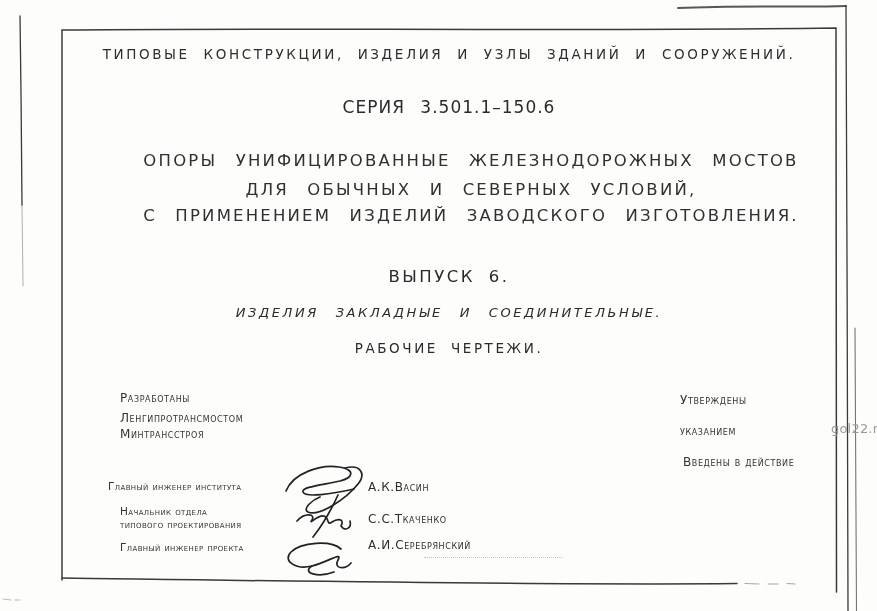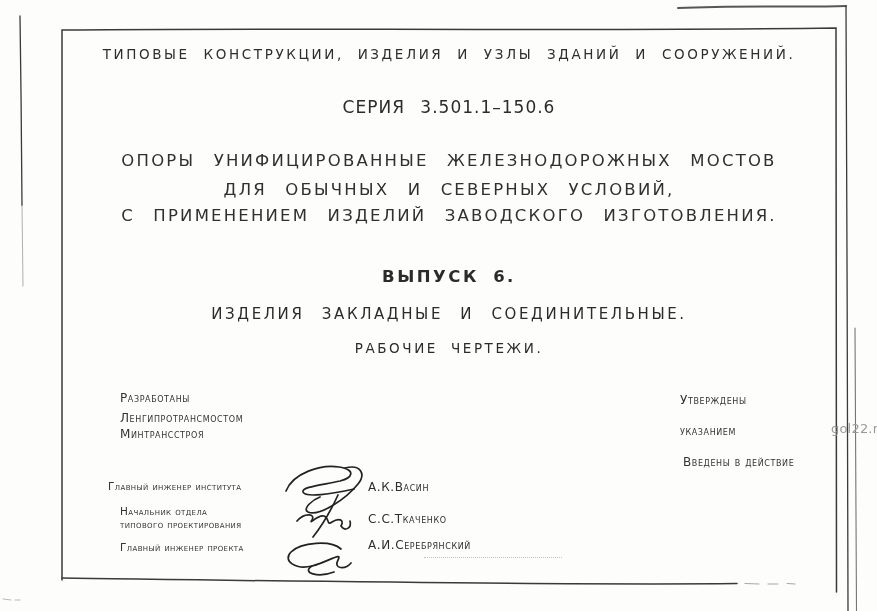--- a/index.html
+++ b/index.html
@@ -7,23 +7,23 @@
     width:877px;height:611px;position:relative;overflow:hidden;
     background:#fdfdfc;
     font-family:"DejaVu Sans","Liberation Sans",sans-serif;
     color:#2b2b2b;
     -webkit-font-smoothing:antialiased;
   }
   .abs{position:absolute;white-space:nowrap;}
   .ctr{left:62px;width:774px;text-align:center;}
   .hdr{font-size:13.5px;letter-spacing:2.6px;word-spacing:7px;font-weight:500;color:#2e2e2e;}
   .series{font-size:17px;letter-spacing:1px;word-spacing:9px;font-weight:500;}
-  .t1{font-size:16.5px;letter-spacing:2.2px;word-spacing:11px;font-weight:500;color:#303030;}
-  .issue{font-size:16.5px;letter-spacing:2.5px;word-spacing:6px;font-weight:700;}
-  .sub1{font-size:15px;letter-spacing:2.6px;word-spacing:10px;font-weight:500;}
+  .t1{font-size:16.5px;letter-spacing:2.2px;word-spacing:11px;font-weight:500;color:#303030;padding-left:22px;}
+  .issue{font-size:16.5px;letter-spacing:2.5px;word-spacing:6px;font-weight:400;}
+  .sub1{font-size:13px;letter-spacing:2.6px;word-spacing:10px;font-weight:500;font-style:italic;}
   .sub2{font-size:13.5px;letter-spacing:2.6px;word-spacing:6px;font-weight:500;}
   .sc{font-variant:small-caps;}
   .small{font-size:12px;letter-spacing:.6px;color:#333;}
   .role{font-size:10.5px;letter-spacing:.4px;line-height:12.5px;color:#333;}
   .name{font-size:12px;letter-spacing:.6px;color:#2e2e2e;}
   .wm{font-size:13px;color:#9a9a97;letter-spacing:.2px;}
   .dots{border-bottom:1px dotted #8a8a8a;opacity:.5;height:1px;}
   svg.lines{position:absolute;left:0;top:0;pointer-events:none;}
 </style>
 </head>

